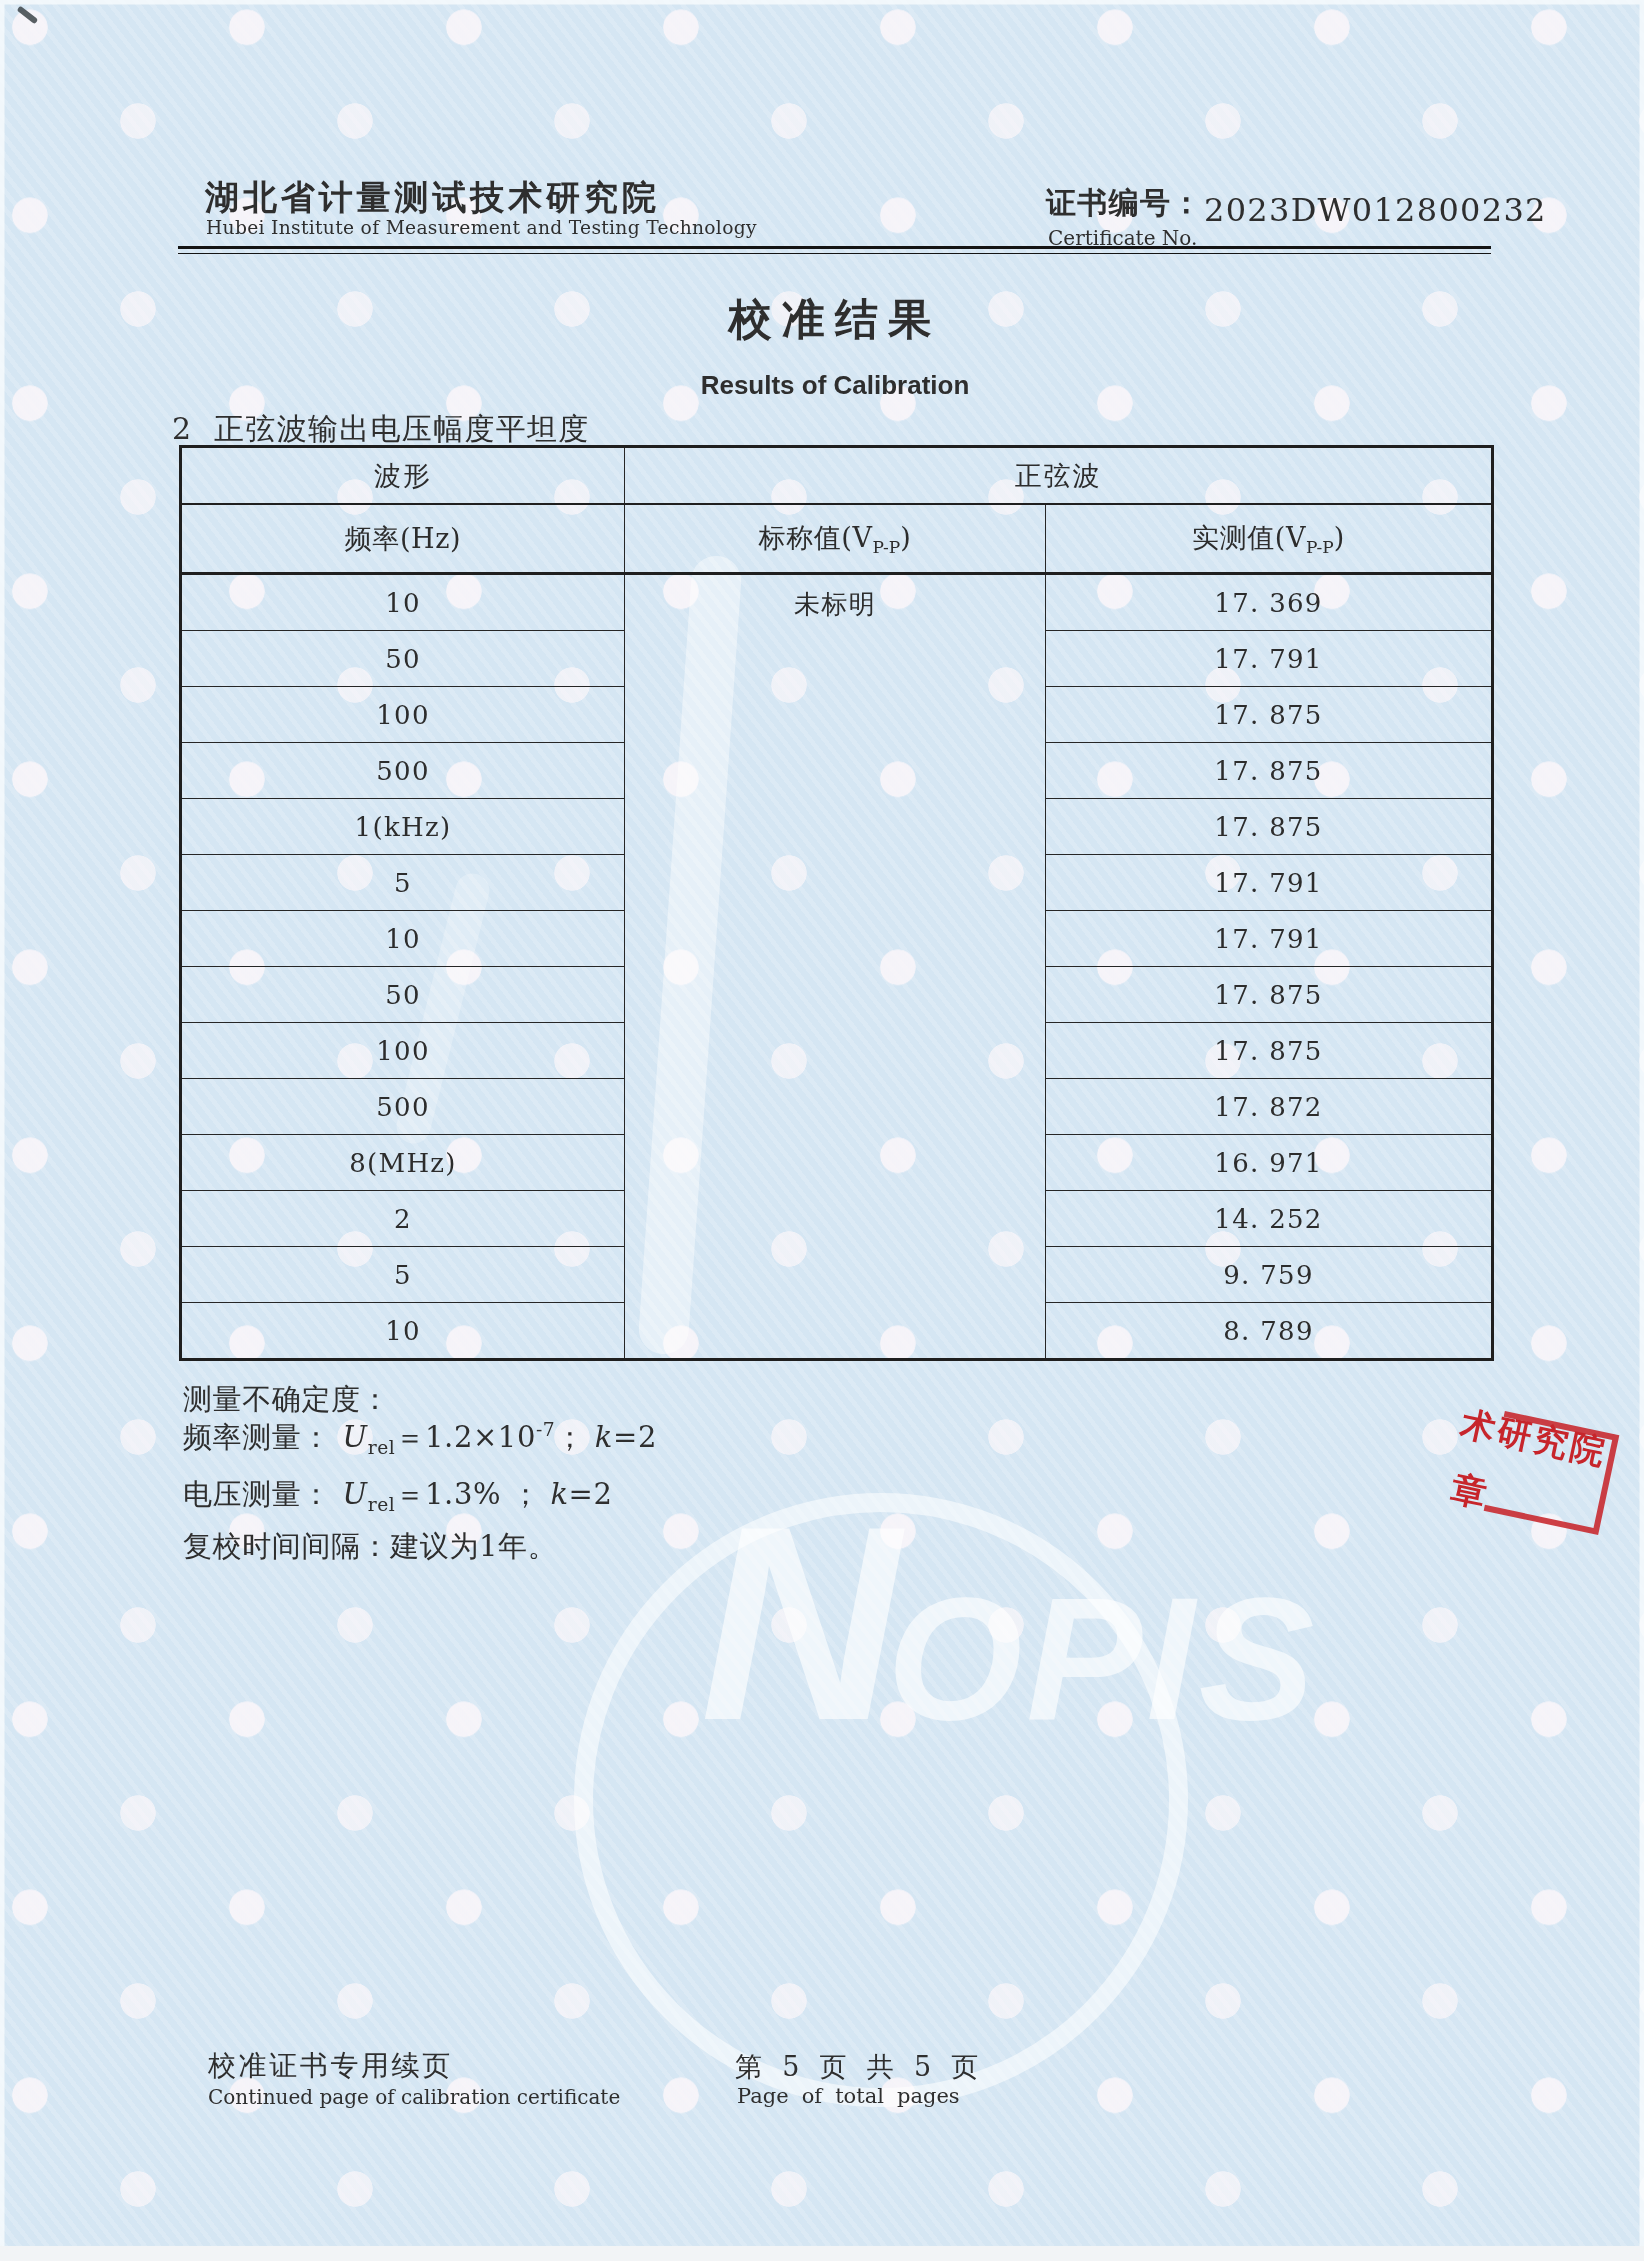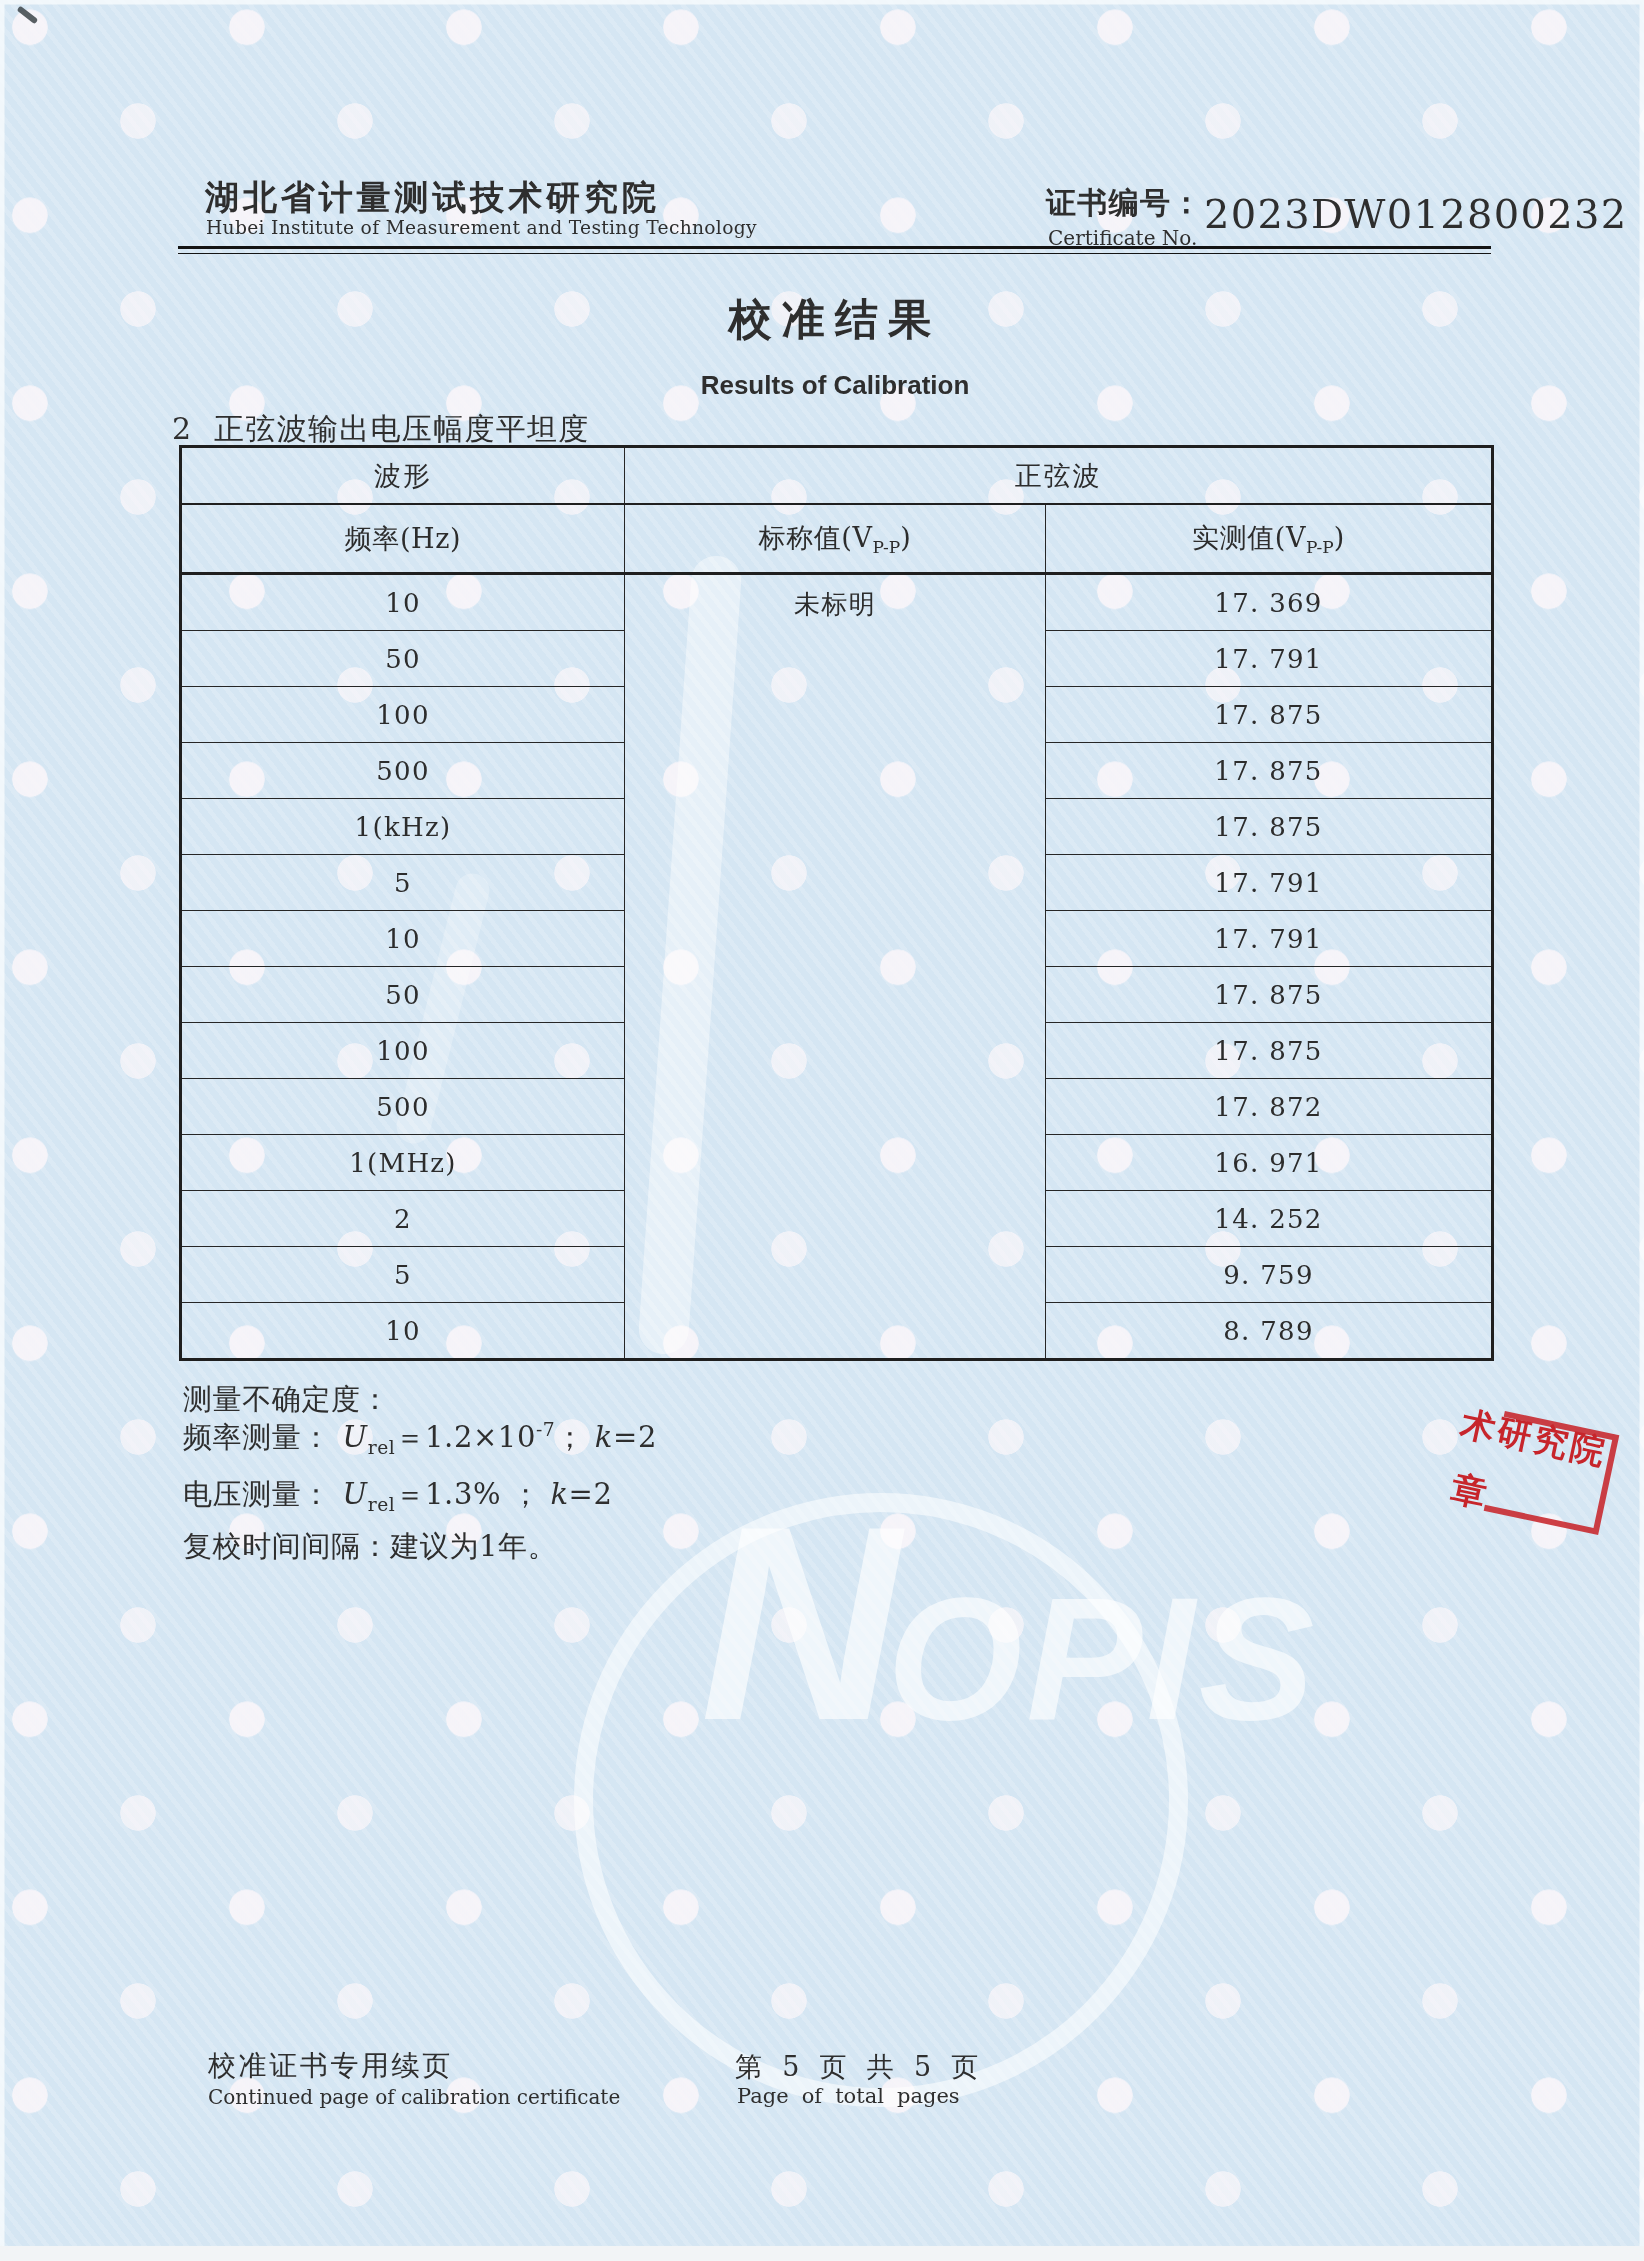--- a/index.html
+++ b/index.html
@@ -24,21 +24,21 @@
   .wm-streak{left:665px;top:555px;width:50px;height:800px;background:rgba(255,255,255,0.42);transform:rotate(4deg);border-radius:29px;}
   .wm-streak2{left:426px;top:870px;width:34px;height:277px;background:rgba(255,255,255,0.25);transform:rotate(14deg);border-radius:19.3px;}
   .wm-circle{left:574px;top:1493px;width:614px;height:614px;border-radius:50%;border:19.3px solid rgba(255,255,255,0.55);box-sizing:border-box;}
   .wm-text{left:700px;top:1464px;color:rgba(255,255,255,0.62);font-style:italic;font-weight:bold;font-family:"Liberation Sans",sans-serif;white-space:nowrap;}
   .wm-text .wm-n{font-size:277px;letter-spacing:-13px;}
   .wm-text .wm-rest{font-size:174px;letter-spacing:3.9px;}
   
   .org-cn{left:205px;top:175px;font-size:34px;font-weight:bold;letter-spacing:3.9px;font-family:"DejaVu Serif","Liberation Serif",serif;}
   .org-en{left:206px;top:217px;font-size:18.7px;letter-spacing:0.3px;}
   .cert-label-cn{left:1046px;top:183px;font-size:30px;font-weight:bold;letter-spacing:1.3px;}
-  .cert-no{left:1204px;top:191px;font-size:40px;letter-spacing:1.3px;}
+  .cert-no{left:1204px;top:191px;font-size:32px;letter-spacing:1.3px;}
   .cert-label-en{left:1048px;top:226px;font-size:20px;}
   .header-rule{left:178px;top:246px;width:1313px;height:3.9px;border-top:3.9px solid #141414;border-bottom:1.9px solid #141414;box-sizing:content-box;}
   
   .title-cn{left:179px;top:291px;width:1312px;text-align:center;font-size:43px;font-weight:900;letter-spacing:10.3px;font-family:"Liberation Sans","DejaVu Sans",sans-serif;}
   .title-en{left:179px;top:370px;width:1312px;text-align:center;font-size:26px;font-weight:bold;font-family:"Liberation Sans","DejaVu Sans",sans-serif;}
   .section-heading{left:172px;top:409px;font-size:30px;letter-spacing:1.3px;white-space:pre;}
   
   .cal-table{left:179px;top:445px;border-collapse:collapse;table-layout:fixed;width:1312px;font-size:26px;color:#2c2c2c;}
   .cal-table td{border:1.9px solid #262626;text-align:center;vertical-align:middle;padding:0;overflow:hidden;}
   .cal-table{border:3.2px solid #1f1f1f;}
@@ -145,21 +145,21 @@
         </tr>
     <tr class="dr">
           <td>100</td>
           <td>17. 875</td>
         </tr>
     <tr class="dr">
           <td>500</td>
           <td>17. 872</td>
         </tr>
     <tr class="dr">
-          <td>1(MHz)</td>
+          <td>8(MHz)</td>
           <td>16. 971</td>
         </tr>
     <tr class="dr">
           <td>2</td>
           <td>14. 252</td>
         </tr>
     <tr class="dr">
           <td>5</td>
           <td>9. 759</td>
         </tr>

